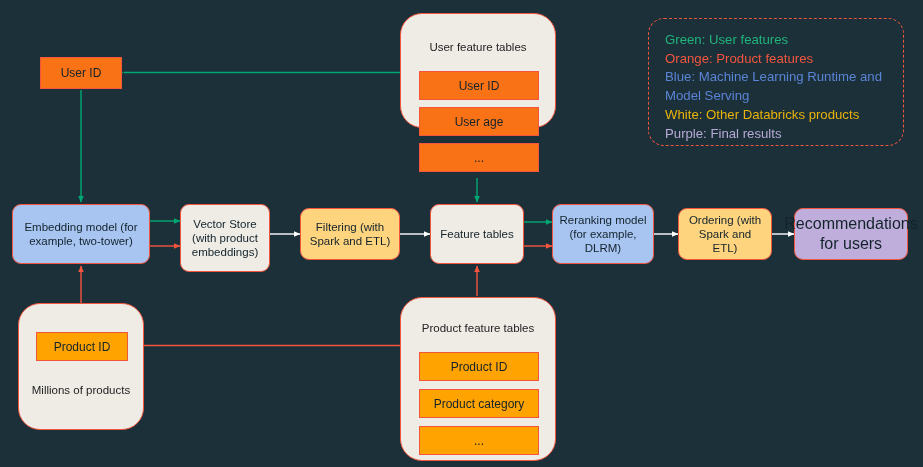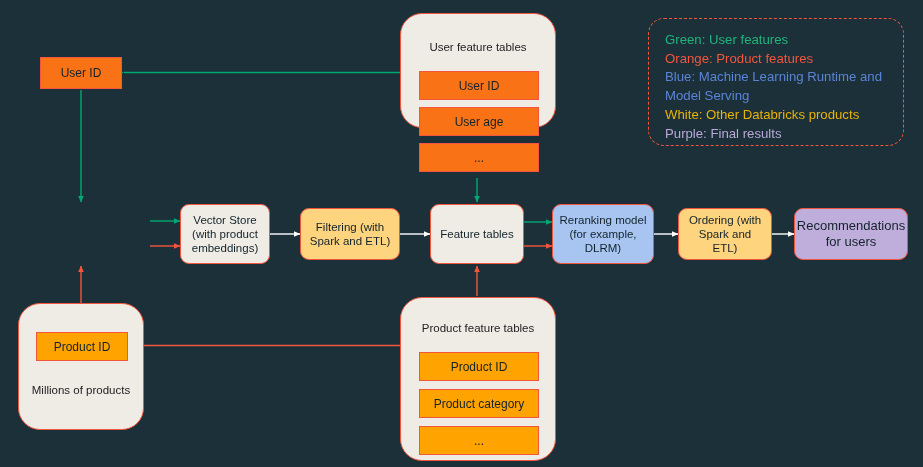--- a/index.html
+++ b/index.html
@@ -105,42 +105,45 @@
       <span>User ID</span>
     </div>
     <div class="chip green" style="left:18px;top:93px;width:120px;height:29px;">
       <span>User age</span>
     </div>
     <div class="chip green" style="left:18px;top:129px;width:120px;height:29px;">
       <span>...</span>
     </div>
   </div>
 
+  <div class="node blue rounded" style="left:12px;top:204px;width:138px;height:60px;font-size:11.5px;padding:0 8px;">
+    <span>Embedding model (for example, two-tower)</span>
+  </div>
 
-  <div class="node cream rounded" style="left:180px;top:204px;width:90px;height:60px;font-size:11.5px;padding:0 6px;">
+  <div class="node cream rounded" style="left:180px;top:204px;width:90px;height:68px;font-size:11.5px;padding:0 6px;">
     <span>Vector Store (with product embeddings)</span>
   </div>
 
   <div class="node yellow rounded" style="left:300px;top:208px;width:100px;height:52px;font-size:11.5px;padding:0 6px;">
     <span>Filtering (with Spark and ETL)</span>
   </div>
 
   <div class="node cream rounded" style="left:430px;top:204px;width:94px;height:60px;font-size:11.5px;padding:0 6px;">
     <span>Feature tables</span>
   </div>
 
   <div class="node blue rounded" style="left:552px;top:204px;width:102px;height:60px;font-size:11.5px;padding:8px 6px;">
     <span>Reranking model (for example, DLRM)</span>
   </div>
 
   <div class="node yellow rounded" style="left:678px;top:208px;width:94px;height:52px;font-size:11.5px;padding:18px 6px;">
     <span>Ordering (with Spark and ETL)</span>
   </div>
 
-  <div class="node purple rounded" style="left:794px;top:208px;width:114px;height:52px;font-size:13px;padding:0 6px;">
+  <div class="node purple rounded" style="left:794px;top:208px;width:114px;height:52px;font-size:16px;padding:0 6px;">
     <span>Recommendations for users</span>
   </div>
 
   <div class="panel" style="left:18px;top:303px;width:126px;height:127px;">
     <div class="chip orange" style="left:17px;top:28px;width:92px;height:29px;">
       <span>Product ID</span>
     </div>
     <div class="sub" style="left:0;right:0;top:80px;">Millions of products</div>
   </div>
 

